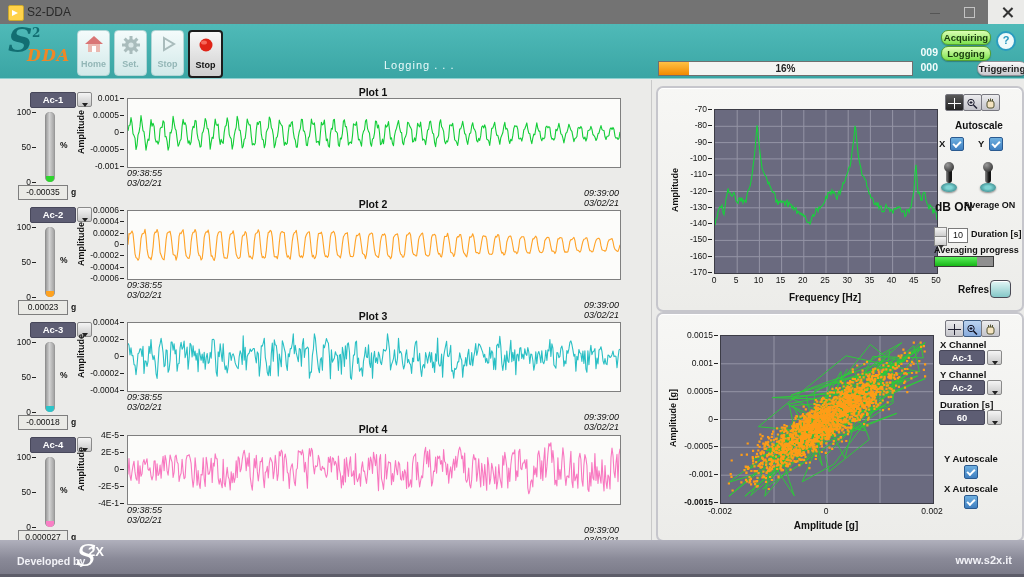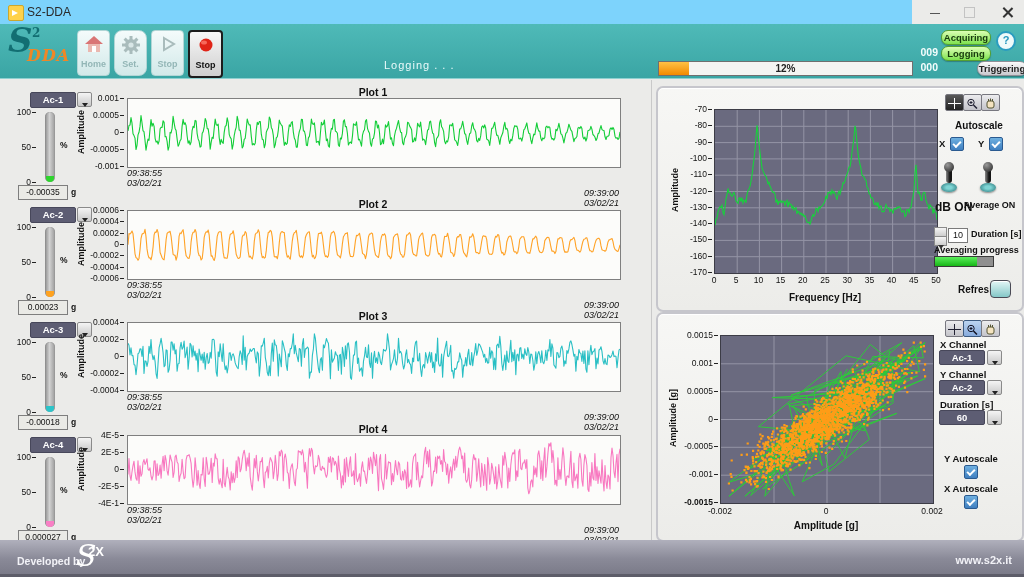--- a/index.html
+++ b/index.html
@@ -1,20 +1,20 @@
 <!DOCTYPE html>
 <html><head>
 <meta charset="utf-8">
 <style>
   html,body{margin:0;padding:0;}
   body{font-family:"Liberation Sans",sans-serif;background:#555;}
   #app{position:relative;width:1024px;height:577px;background:#ebebe9;overflow:hidden;
        font-family:"Liberation Sans",sans-serif;}
   
-  #titlebar{position:absolute;left:0;top:0;width:912px;height:24px;background:#7dd3fc;border-bottom:1px solid #e0e0e0;}
+  #titlebar{position:absolute;left:0;top:0;width:988px;height:24px;background:#737373;border-bottom:1px solid #e0e0e0;}
   #app-icon{position:absolute;left:8px;top:5px;width:14px;height:14px;background:#ffd24a;border:1px solid #caa72e;border-radius:2px;}
   #app-icon:before{content:"";position:absolute;left:3px;top:4px;width:0;height:0;border-top:3px solid transparent;border-bottom:3px solid transparent;border-left:6px solid #fff;}
   #win-title{position:absolute;left:27px;top:5px;font-size:12px;color:#2a2a2a;}
   .winbtn{position:absolute;top:0;width:32px;height:23px;text-align:center;}
   .winbtn span{display:inline-block;}
   #btn-min span{width:10px;height:0;border-top:1px solid #555;margin-top:12px;}
   #btn-max span{width:9px;height:9px;border:1px solid #c3c3c3;margin-top:7px;}
   #btn-close span{width:11px;height:11px;position:relative;margin-top:6px;}
   #btn-close span:before,#btn-close span:after{content:"";position:absolute;left:5px;top:0;width:1.5px;height:13px;background:#333;}
   #btn-close span:before{transform:rotate(45deg);} #btn-close span:after{transform:rotate(-45deg);}
@@ -125,21 +125,21 @@
     <div class="navbtn" style="left:77px;">
       <span class="nicon">
         <svg width="20" height="18" viewBox="0 0 20 18">
             <polygon points="10,1 19,9 1,9" fill="#d97575"></polygon>
             <rect x="4" y="9" width="12" height="8" fill="#eab8b0"></rect>
             <rect x="8" y="11" width="4" height="6" fill="#fff"></rect>
           </svg>
       </span>
       <span class="nlab">Home</span>
     </div>
-    <div class="navbtn" style="left:114px;border-radius:8px;">
+    <div class="navbtn" style="left:114px;">
       <span class="nicon">
         <svg width="20" height="20" viewBox="0 0 20 20">
             <g fill="#a9bcbc">
               <rect x="8.5" y="1" width="3" height="18"></rect>
               <rect x="1" y="8.5" width="18" height="3"></rect>
               <rect x="8.5" y="1" width="3" height="18" transform="rotate(45 10 10)"></rect>
               <rect x="8.5" y="1" width="3" height="18" transform="rotate(-45 10 10)"></rect>
               <circle cx="10" cy="10" r="6"></circle>
             </g>
             <circle cx="10" cy="10" r="2.6" fill="#d8e6e6"></circle>
@@ -162,21 +162,21 @@
             <ellipse cx="7" cy="6.5" rx="3" ry="2" fill="#ff7f72" opacity="0.75"></ellipse>
           </svg>
       </span>
       <span class="nlab">Stop</span>
     </div>
 
     <div id="status-text">Logging . . .</div>
 
     <div id="progress">
       <div id="progress-fill" style="width: 12%;"></div>
-      <div id="progress-label">12%</div>
+      <div id="progress-label">16%</div>
     </div>
 
     <div class="counter" style="top:22px;">009</div>
     <div class="counter" style="top:37px;">000</div>
 
     <div class="pill on" style="top:6px;">Acquiring</div>
     <div class="pill on" style="top:21.5px;">Logging</div>
     <div class="pill off" style="top:37px;margin-left:36px;">Triggering</div>
 
     <div id="help-btn">?</div>

